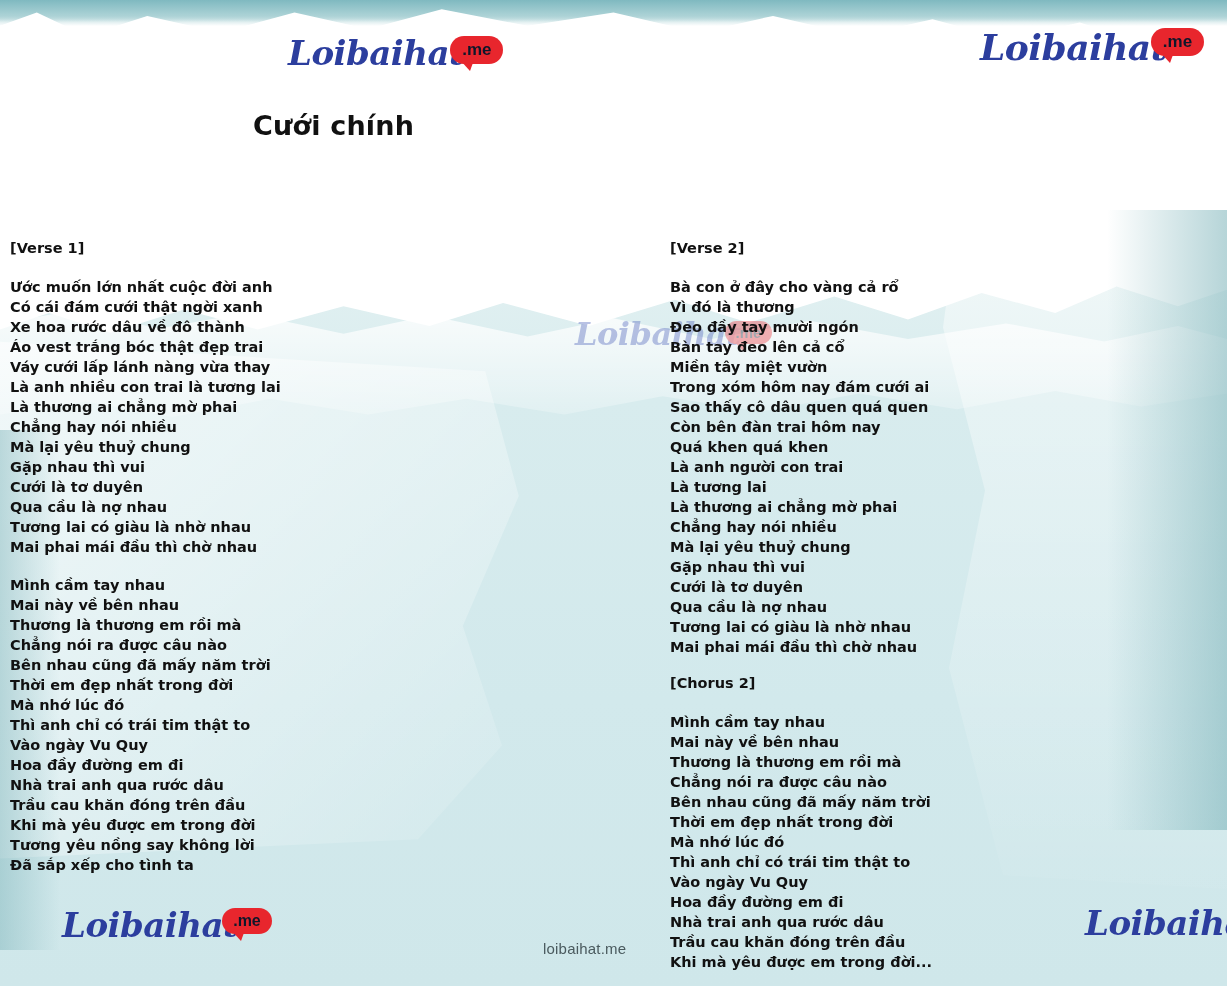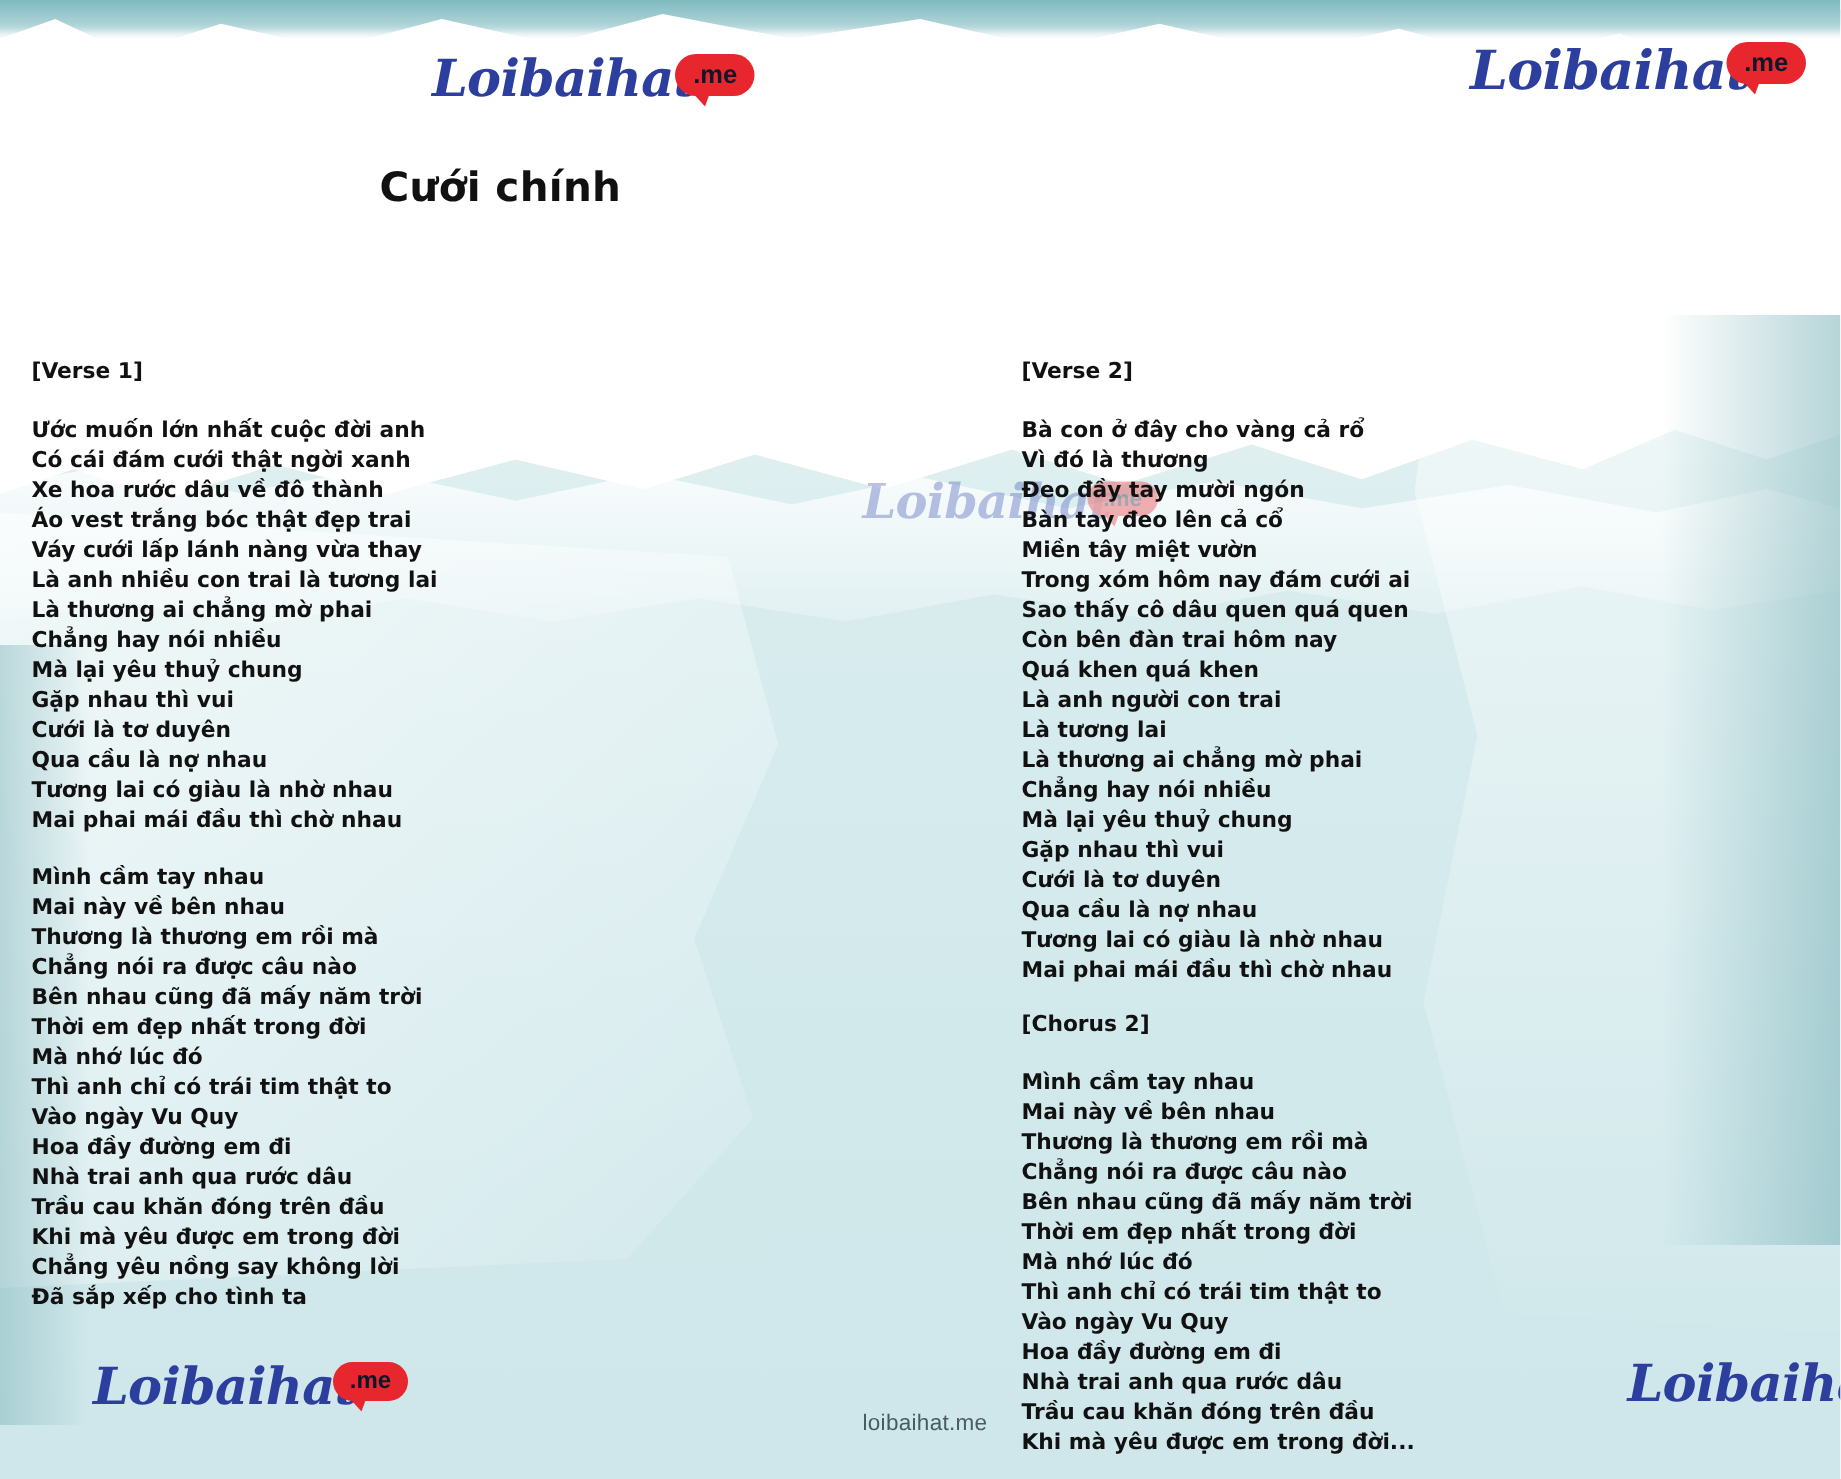--- a/index.html
+++ b/index.html
@@ -157,21 +157,21 @@
   .wm-bottom-left { left: 62px; top: 905px; }
   .wm-bottom-left .wm-text { font-size: 34px; }
   .wm-bottom-left .wm-bubble { font-size: 16px; padding: 4px 11px; margin-left: -16px; margin-top: -8px; }
 
   
   .wm-bottom-right { left: 1085px; top: 903px; }
   .wm-bottom-right .wm-text { font-size: 34px; }
 
   .wm-footer {
     position: absolute;
-    left: 575px;
+    left: 543px;
     top: 940px;
     font-family: "Liberation Sans", sans-serif;
     font-size: 15px;
     color: #4a5a5e;
     letter-spacing: 0.2px;
   }
 
   
   .song-title {
     position: absolute;
@@ -199,21 +199,20 @@
   .columns {
     position: absolute;
     left: 0;
     top: 240px;
     width: 1227px;
   }
   .col {
     position: absolute;
     top: 0;
     width: 560px;
-    margin-left: 11px;
   }
   .col-left { left: 10px; }
   .col-right { left: 670px; }
 
   .section { margin-bottom: 18px; }
   .section-label {
     font-family: "DejaVu Sans", sans-serif;
     font-weight: bold;
     font-size: 14.5px;
     color: #111111;
@@ -290,21 +289,21 @@
           <div class="line">Chẳng nói ra được câu nào</div>
           <div class="line">Bên nhau cũng đã mấy năm trời</div>
           <div class="line">Thời em đẹp nhất trong đời</div>
           <div class="line">Mà nhớ lúc đó</div>
           <div class="line">Thì anh chỉ có trái tim thật to</div>
           <div class="line">Vào ngày Vu Quy</div>
           <div class="line">Hoa đầy đường em đi</div>
           <div class="line">Nhà trai anh qua rước dâu</div>
           <div class="line">Trầu cau khăn đóng trên đầu</div>
           <div class="line">Khi mà yêu được em trong đời</div>
-          <div class="line">Chẳng yêu nồng say không lời</div>
+          <div class="line">Tương yêu nồng say không lời</div>
           <div class="line">Đã sắp xếp cho tình ta</div>
         </div>
       </div>
     <div class="col col-right" id="col-right">
         <div class="section">
           <div class="section-label">[Verse 2]</div>
           <div class="line">Bà con ở đây cho vàng cả rổ</div>
           <div class="line">Vì đó là thương</div>
           <div class="line">Đeo đầy tay mười ngón</div>
           <div class="line">Bàn tay đeo lên cả cổ</div>

